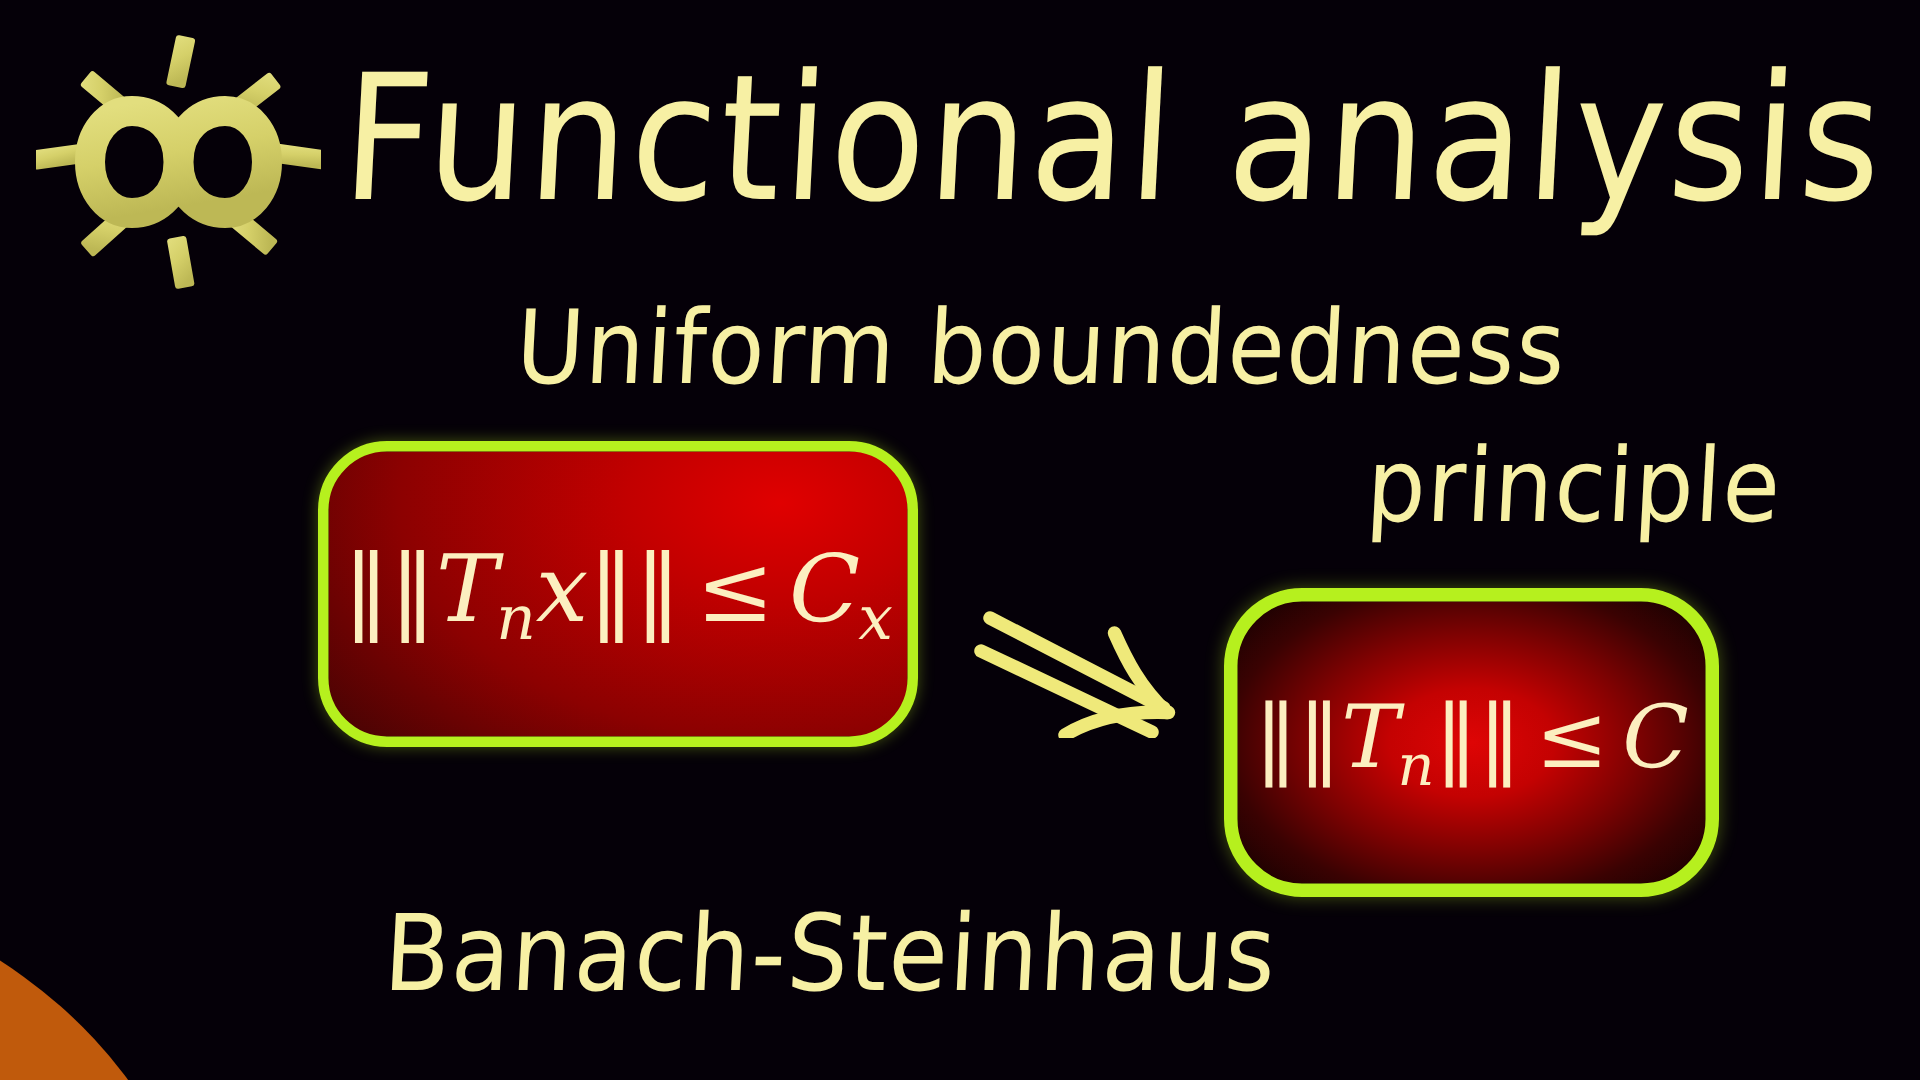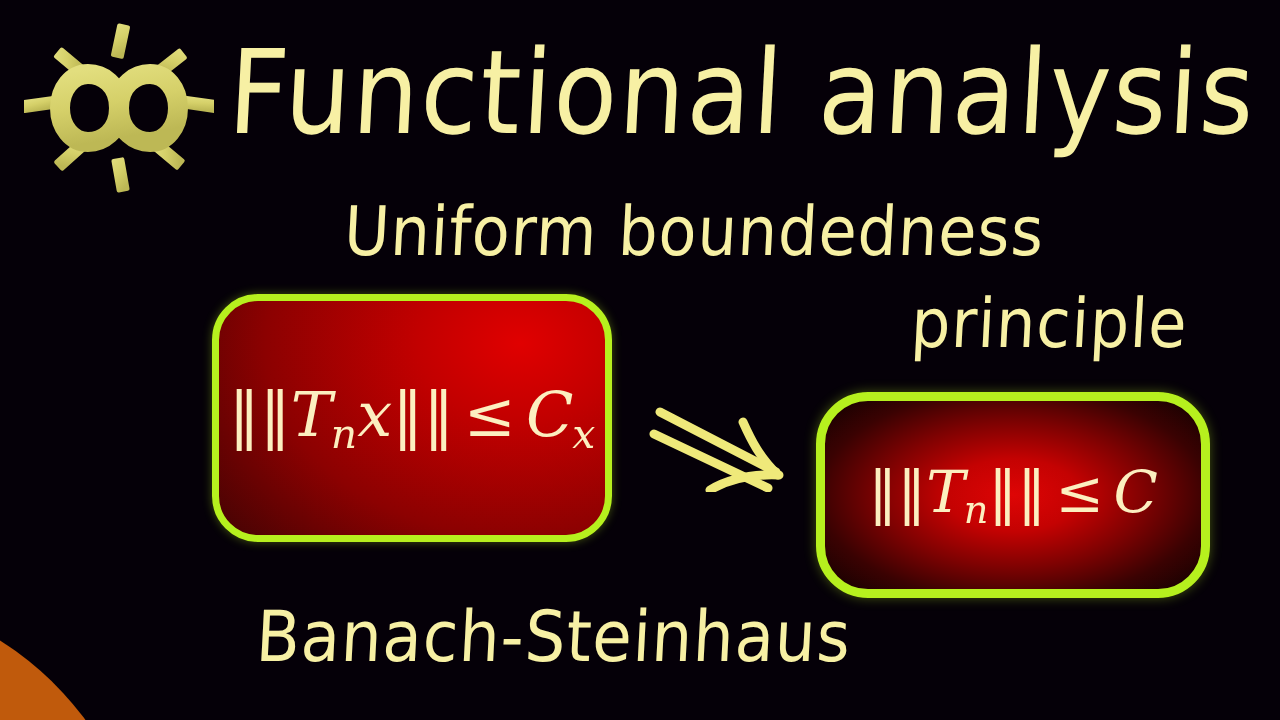--- a/index.html
+++ b/index.html
@@ -92,30 +92,30 @@
     position: absolute;
     box-sizing: border-box;
     display: flex;
     align-items: center;
     justify-content: center;
   }
   .fbox-1 {
     left: 212px;
     top: 294px;
     width: 400px;
-    height: 248px;
+    height: 204px;
     border: 7px solid #B6F01E;
     border-radius: 46px;
     background: radial-gradient(ellipse 120% 150% at 78% 18%, #E00000 0%, #C20000 22%, #8C0101 55%, #4A0303 82%, #230202 100%);
     box-shadow: 0 0 10px rgba(182,240,30,0.35);
   }
   .fbox-2 {
     left: 816px;
     top: 392px;
-    width: 394px;
+    width: 330px;
     height: 206px;
     border: 9px solid #B6F01E;
     border-radius: 52px;
     background: radial-gradient(ellipse 68% 74% at 50% 50%, #DE0505 0%, #C40202 26%, #7E0202 52%, #3A0202 76%, #100101 100%);
     box-shadow: 0 0 12px rgba(182,240,30,0.35);
   }
   .formula {
     font-family: "DejaVu Serif", "Liberation Serif", serif;
     color: #FCEFC0;
     white-space: nowrap;

